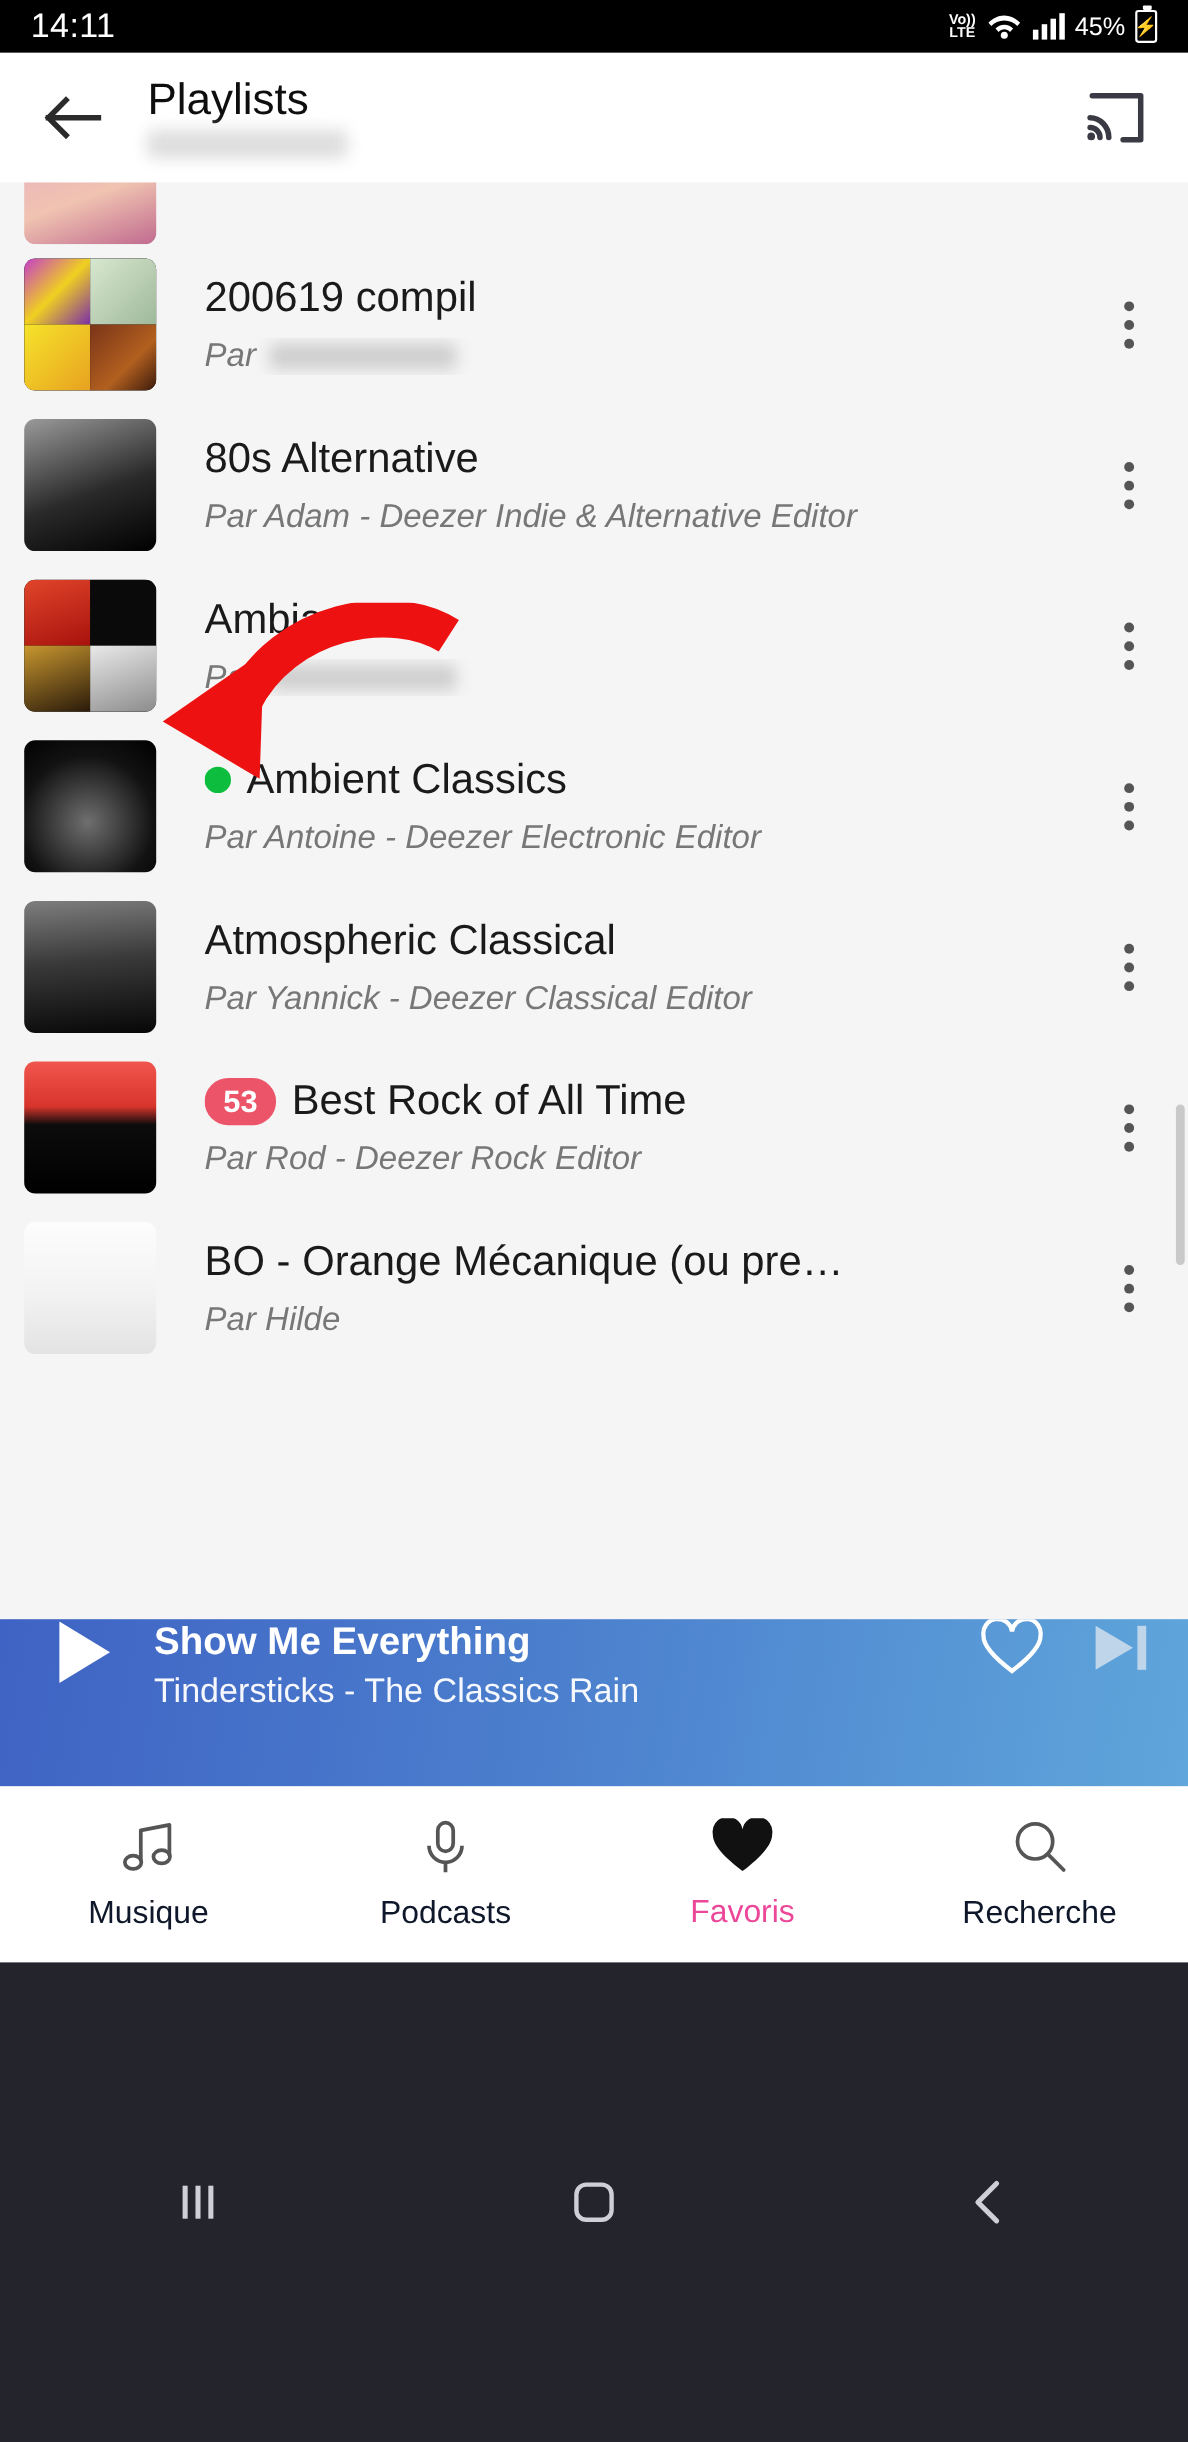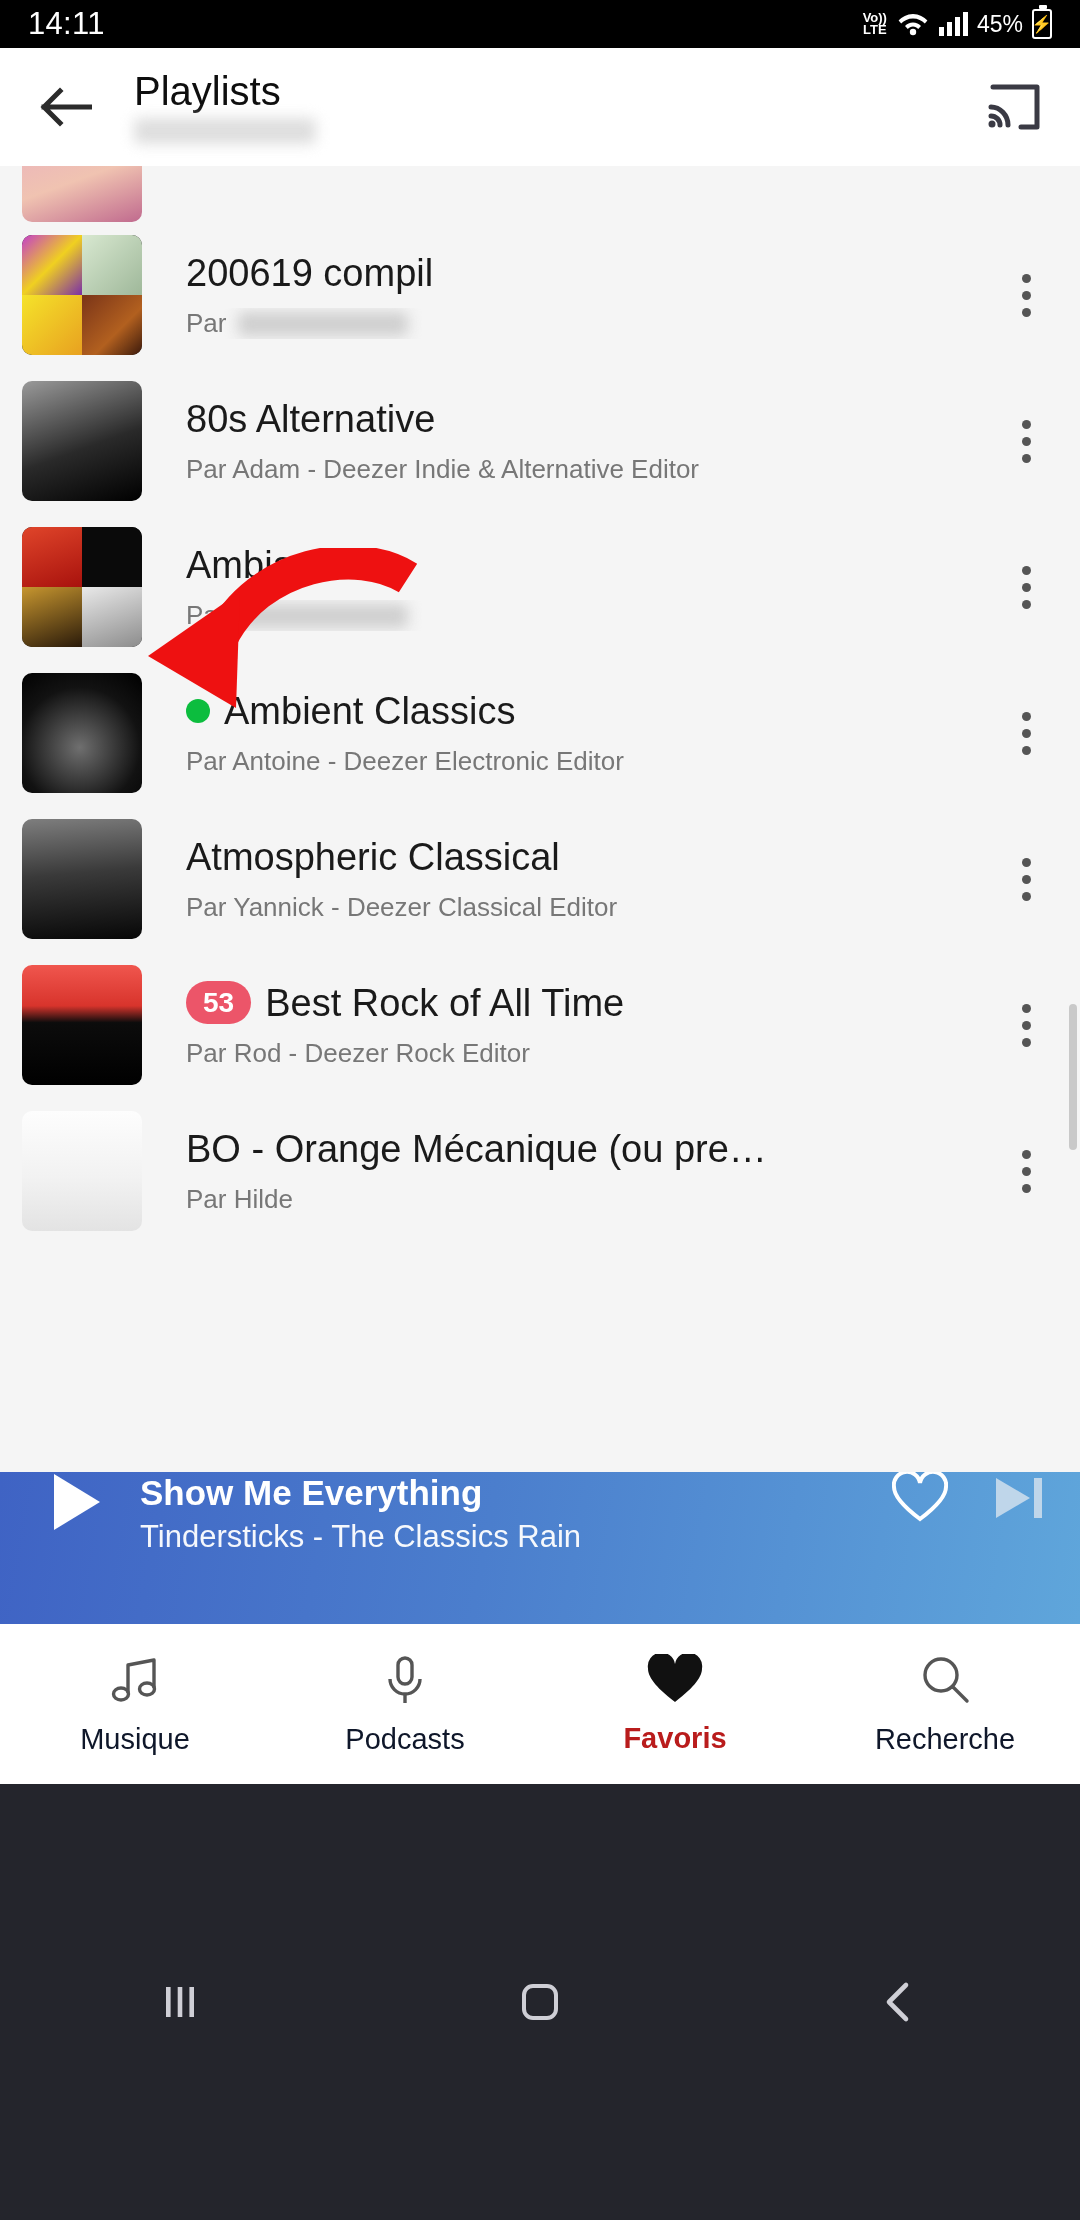--- a/index.html
+++ b/index.html
@@ -69,21 +69,21 @@
     position:absolute; right:7px; bottom:7px; width:26px;height:20px;
     display:flex; align-items:flex-end; gap:2.5px; opacity:.85;
   }
   .rowtext{ margin-left:44px; flex:1; min-width:0; }
   .rowtitle{
     font-size:38px; color:#1a1a1a; font-weight:400; line-height:1.18;
     white-space:nowrap; overflow:hidden; text-overflow:ellipsis;
     display:flex; align-items:center; gap:14px;
   }
   .rowsub{
-    font-size:26px; color:#777; margin-top:13px;
+    font-size:30px; color:#777; font-style:italic; margin-top:13px;
     white-space:nowrap; overflow:hidden; text-overflow:ellipsis;
   }
   .rowsub.blurred{ display:flex; align-items:center; gap:12px;}
   .blurchunk{ height:24px;width:170px;background:#cfcfcf;border-radius:5px;filter:blur(7px);}
   .green-dot{ width:24px;height:24px;border-radius:50%;background:#0cbd3e;flex:none;}
   .count-badge{
     background:#ec5569;color:#fff;font-size:28px;font-weight:700;
     border-radius:26px; padding:4px 17px; line-height:1.25; flex:none;
   }
   .kebab{
@@ -112,21 +112,21 @@
   .psub{ font-size:31px;font-weight:400;margin-top:5px;opacity:.95;white-space:nowrap;overflow:hidden;text-overflow:ellipsis;}
   .pact{ display:flex;align-items:center;gap:44px; padding-left:24px;}
 
   
   .botnav{
     position:absolute; left:0;right:0; top:1624px; height:160px;
     background:#fff; display:flex; align-items:center;
   }
   .navitem{ flex:1; display:flex;flex-direction:column;align-items:center;gap:12px;}
   .navlabel{ font-size:29px;color:#0f172a;}
-  .navitem.active .navlabel{ color:#b91c1c; font-weight:700;}
+  .navitem.active .navlabel{ color:#ec4899; font-weight:400;}
 
   
   .sysnav{
     position:absolute;left:0;right:0;top:1784px;bottom:0;
     background:#24252c; display:flex;align-items:center;justify-content:space-around;
   }
   .sysbtn{ display:flex;align-items:center;justify-content:center;width:120px;height:120px;}
 </style>
 </head>
 <body>

